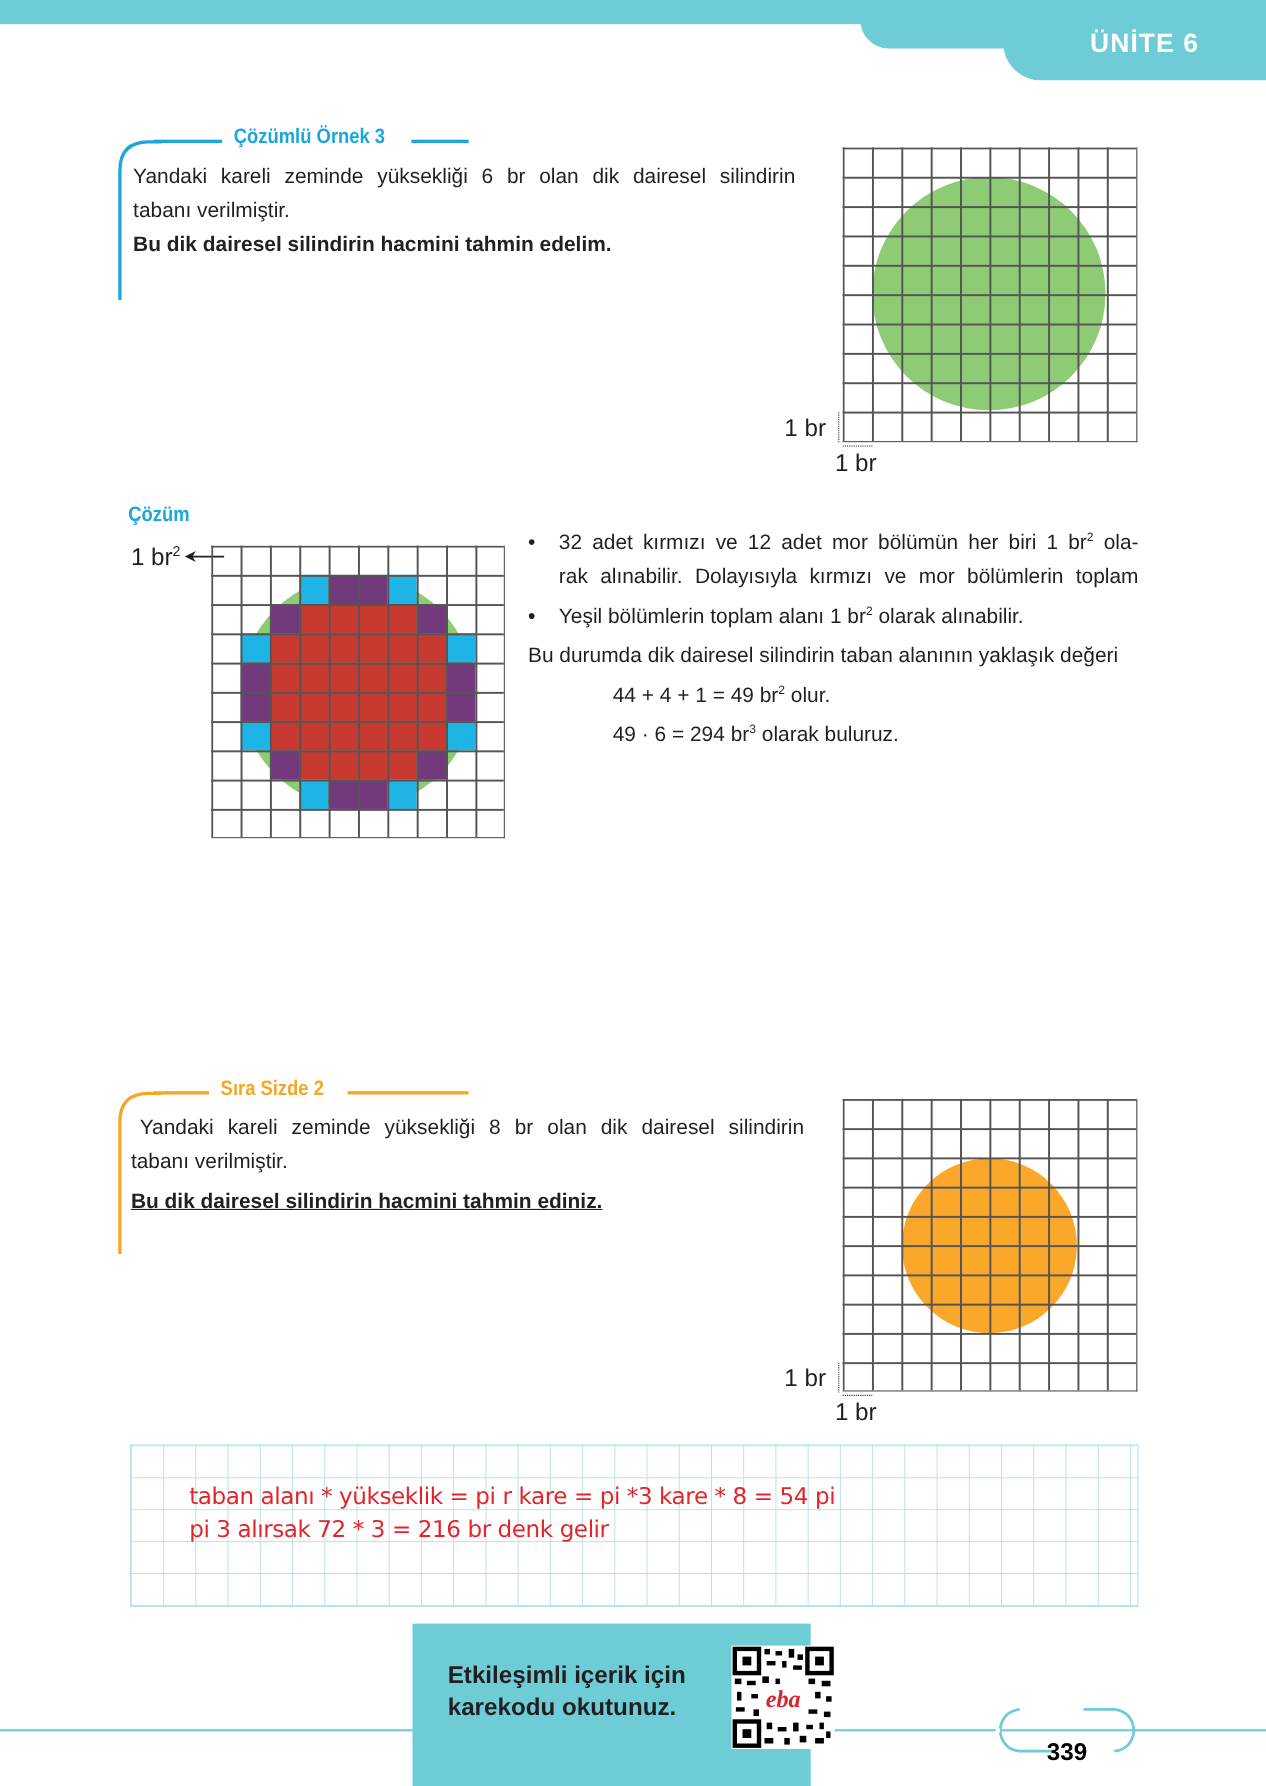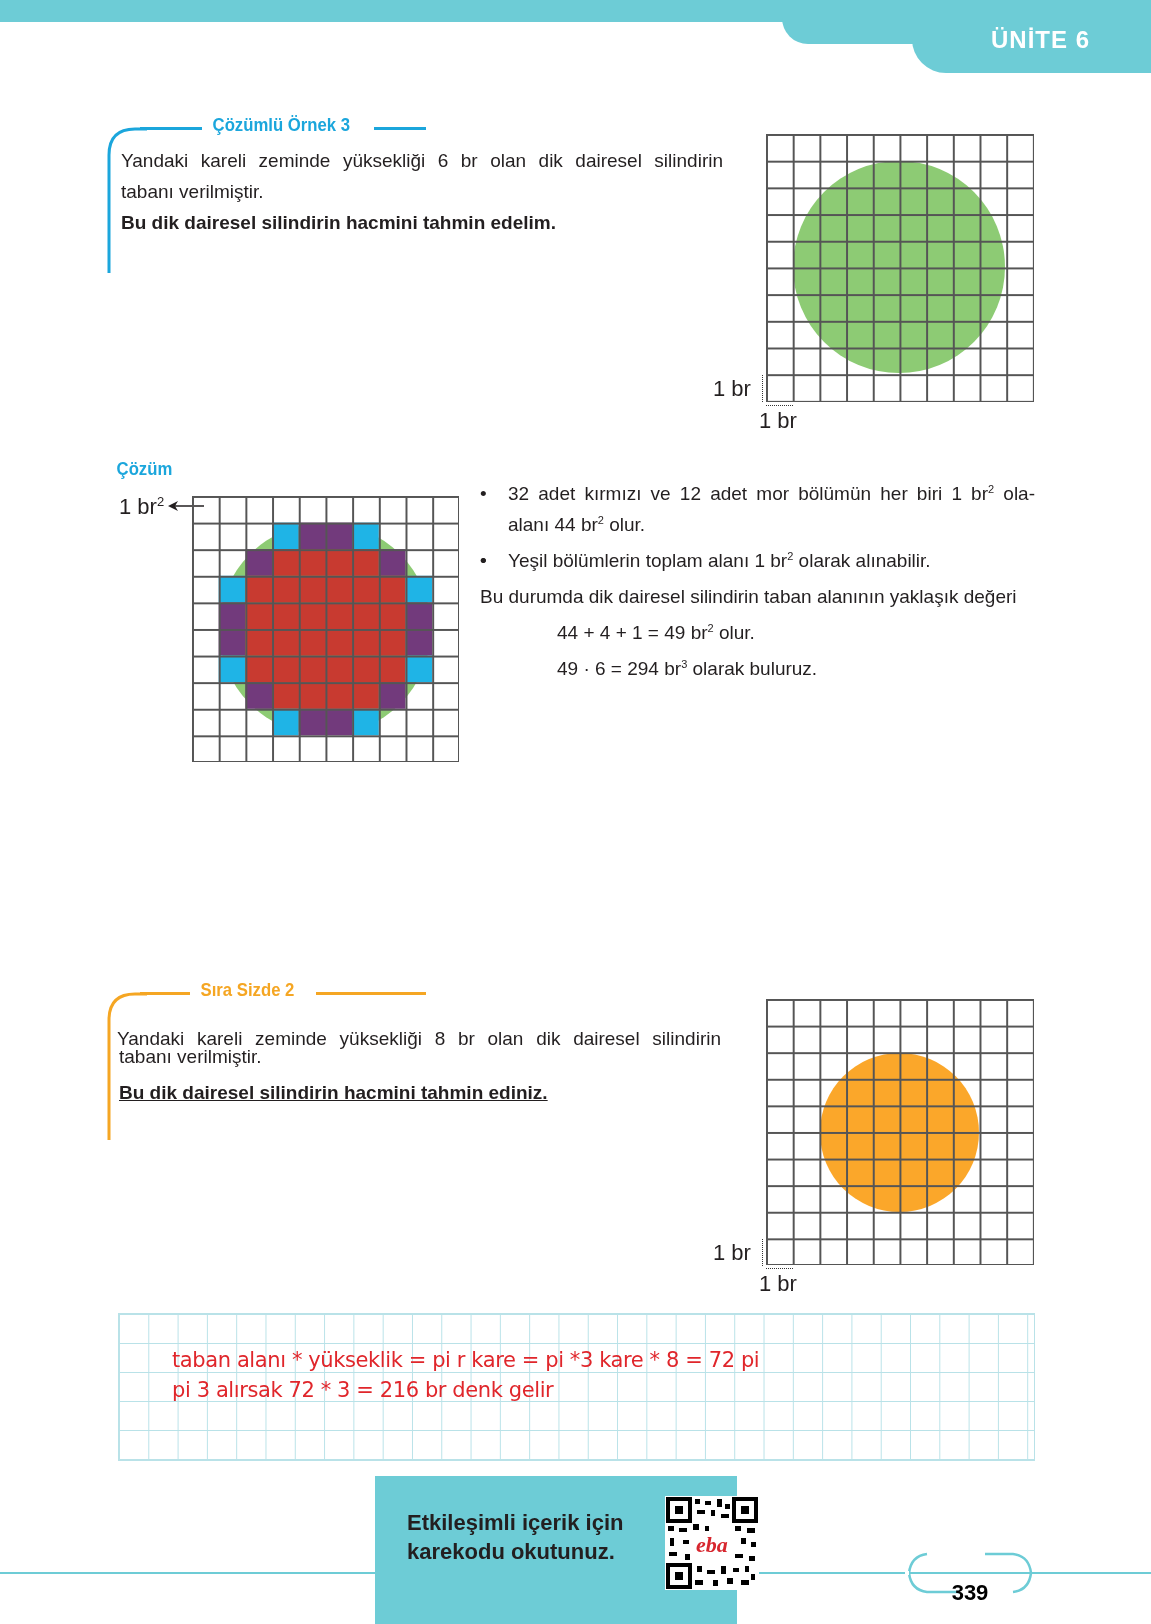--- a/index.html
+++ b/index.html
@@ -130,56 +130,56 @@
       <rect x="160.1" y="212.8" width="26.7" height="26.6" fill="#1fb4e6"></rect>
     </g>
   </svg>
   <div class="grid-lines" style="background-size:26.7px 100%, 100% 26.6px;"></div>
 </div>
 
 <div class="abs sol-list" style="left:480px; top:478px; width:555px;">
   <div style="position:relative; padding-left:28px;">
     <span class="bullet">•</span>
     <div class="justify"><span>32 adet kırmızı ve 12 adet mor bölümün her biri 1 br</span><span class="sup">2</span><span> ola-</span></div>
-    <div><span>alanı 44 br</span><span class="sup">2</span><span> olur.</span></div>
+    <div class="justify">rak alınabilir. Dolayısıyla kırmızı ve mor bölümlerin toplam</div>
   </div>
   <div style="position:relative; padding-left:28px; margin-top:5px;">
     <span class="bullet">•</span>
   </div>
   <div style="position:relative; padding-left:28px; margin-top:5px;">
     <span class="bullet">•</span>
     <div><span>Yeşil bölümlerin toplam alanı 1 br</span><span class="sup">2</span><span> olarak alınabilir.</span></div>
   </div>
   <div style="margin-top:5px;">Bu durumda dik dairesel silindirin taban alanının yaklaşık değeri</div>
   <div style="margin-top:5px; padding-left:77px;"><span>44 + 4 + 1 = 49 br</span><span class="sup">2</span><span> olur.</span></div>
   <div style="margin-top:5px; padding-left:77px;"><span>49 · 6 = 294 br</span><span class="sup">3</span><span> olarak buluruz.</span></div>
 </div>
 
 <svg class="abs" style="left:107px; top:992px;" width="40" height="148">
   <path d="M2 148 L2 28 Q2 2 28 2 L40 2" fill="none" stroke="#f5a623" stroke-width="3"></path>
 </svg>
 <div class="abs title-rule" style="left:140px; top:992px; width:52px; background:#f5a623;"></div>
 <div class="abs sec-title title-orange" style="left:190px; top:979px;">Sıra Sizde 2</div>
 <div class="abs title-rule" style="left:316px; top:992px; width:110px; background:#f5a623;"></div>
 
-<div class="abs para justify" style="left:117px; top:1010px; width:604px;margin-top:13px;">Yandaki kareli zeminde yüksekliği 8 br olan dik dairesel silindirin</div>
+<div class="abs para justify" style="left:127px; top:1010px; width:604px;">Yandaki kareli zeminde yüksekliği 8 br olan dik dairesel silindirin</div>
 <div class="abs para" style="left:119px; top:1041px;">tabanı verilmiştir.</div>
 <div class="abs para bold" style="left:119px; top:1077px;text-decoration:underline;">Bu dik dairesel silindirin hacmini tahmin ediniz.</div>
 
 <div class="abs grid" style="left:766px; top:999px; width:268px; height:266px;">
   <div class="circle" style="left:54px; top:54px; width:159px; height:159px; background:#fba72a;"></div>
   <div class="grid-lines" style="background-size:26.7px 100%, 100% 26.6px;"></div>
 </div>
 <div class="abs label" style="left:713px; top:1240px;">1 br</div>
 <div class="abs dotv" style="left:762px; top:1239px; height:27px;"></div>
 <div class="abs doth" style="left:766px; top:1268px; width:27px;"></div>
 <div class="abs label" style="left:759px; top:1271px;">1 br</div>
 
 <div class="abs note-grid" style="left:118px; top:1313px; width:917px; height:148px;"></div>
-<div class="abs handwritten" style="left:172px; top:1346px;">taban alanı * yükseklik = pi r kare = pi *3 kare * 8 = 72 pi</div>
+<div class="abs handwritten" style="left:172px; top:1346px;">taban alanı * yükseklik = pi r kare = pi *3 kare * 8 = 54 pi</div>
 <div class="abs handwritten" style="left:172px; top:1376px;">pi 3 alırsak 72 * 3 = 216 br denk gelir</div>
 
 <div class="abs foot-line" style="left:0; top:1572px; width:1151px;"></div>
 <div class="abs qr-box" style="left:375px; top:1476px; width:362px; height:148px;">
   <div class="qr-text" style="position:absolute; left:32px; top:32px;">
     <div>Etkileşimli içerik için</div>
     <div>karekodu okutunuz.</div>
   </div>
   <div style="position:absolute; left:290px; top:20px; width:94px; height:94px; background:#fff;">
     <svg width="94" height="94">

